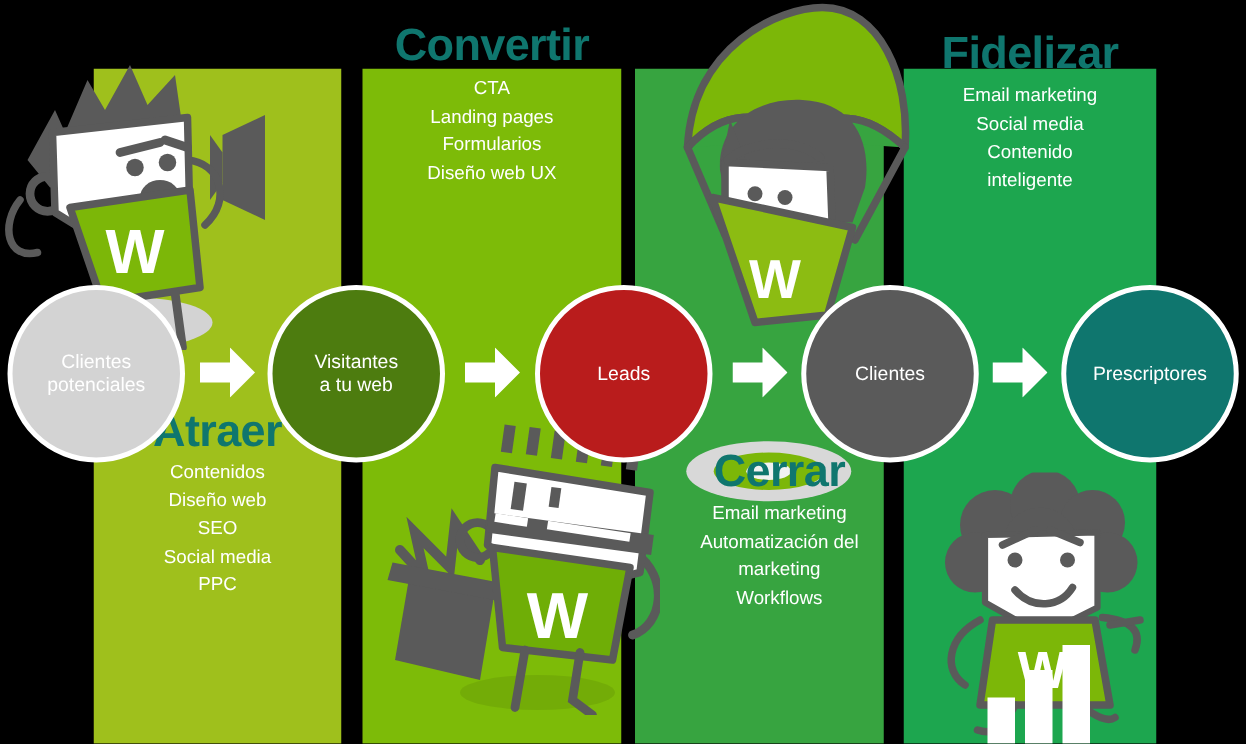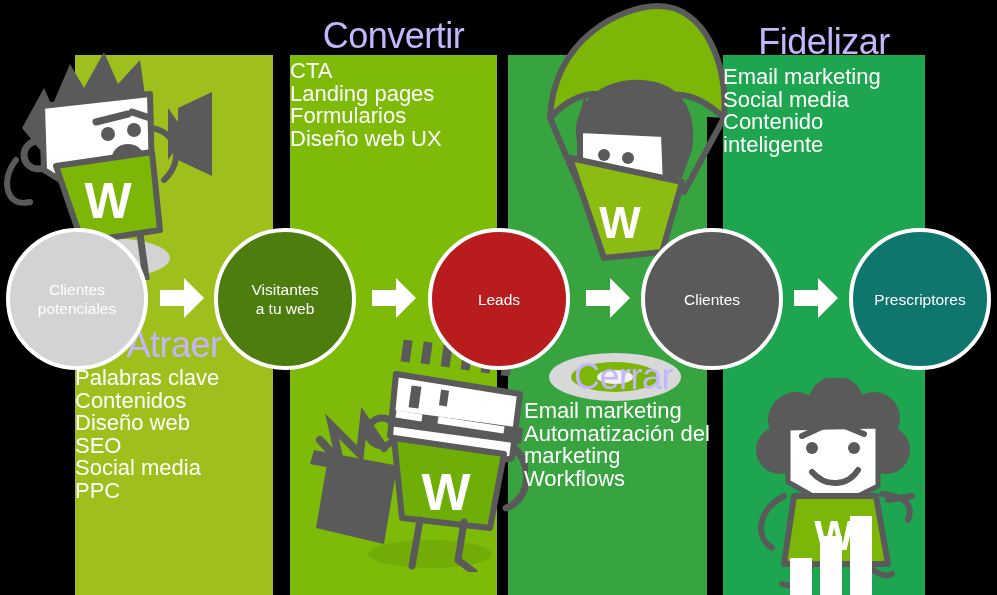--- a/index.html
+++ b/index.html
@@ -12,26 +12,26 @@
   .col-2{left:290px;width:207px;height:595px;background:#7dbb08;}
   .col-3{left:508px;width:199px;height:595px;background:#37a440;}
   .col-4{left:723px;width:202px;height:595px;background:#1da64f;}
 
   .col-1{top:55px;height:540px;}
   .col-2{top:55px;height:540px;}
   .col-3{top:55px;height:540px;}
   .col-4{top:55px;height:540px;}
 
   .heading{
-    position:absolute;color:#c4b5fd;font-weight:normal;letter-spacing:-0.5px;
+    position:absolute;color:#0f766e;font-weight:bold;letter-spacing:-0.5px;
     text-align:center;width:100%;left:0;font-size:36px;line-height:40px;
   }
   .items{
-    position:absolute;left:0;width:100%;text-align:left;color:#fff;
-    font-size:22px;line-height:22.5px;
+    position:absolute;left:0;width:100%;text-align:center;color:#fff;
+    font-size:15px;line-height:22.5px;
   }
 
   
   .b-convertir .heading{top:16px;}
   .b-convertir .items{top:60px;}
   .b-fidelizar .heading{top:22px;}
   .b-fidelizar .items{top:66px;}
   .b-atraer .heading{top:325px;}
   .b-atraer .items{top:367px;}
   .b-cerrar .heading{top:357px;}
@@ -203,21 +203,20 @@
     <g>
       <rect x="54" y="180" width="22" height="37" fill="#fff"></rect>
       <rect x="84" y="158" width="22" height="59" fill="#fff"></rect>
       <rect x="114" y="138" width="22" height="79" fill="#fff"></rect>
     </g>
   </svg>
 
   <div class="block blk1 b-atraer">
     <div class="heading">Atraer</div>
     <div class="items">
-      <div>Palabras clave</div>
       <div>Contenidos</div>
       <div>Diseño web</div>
       <div>SEO</div>
       <div>Social media</div>
       <div>PPC</div>
     </div>
   </div>
 
   <div class="block blk2 b-convertir">
     <div class="heading">Convertir</div>

